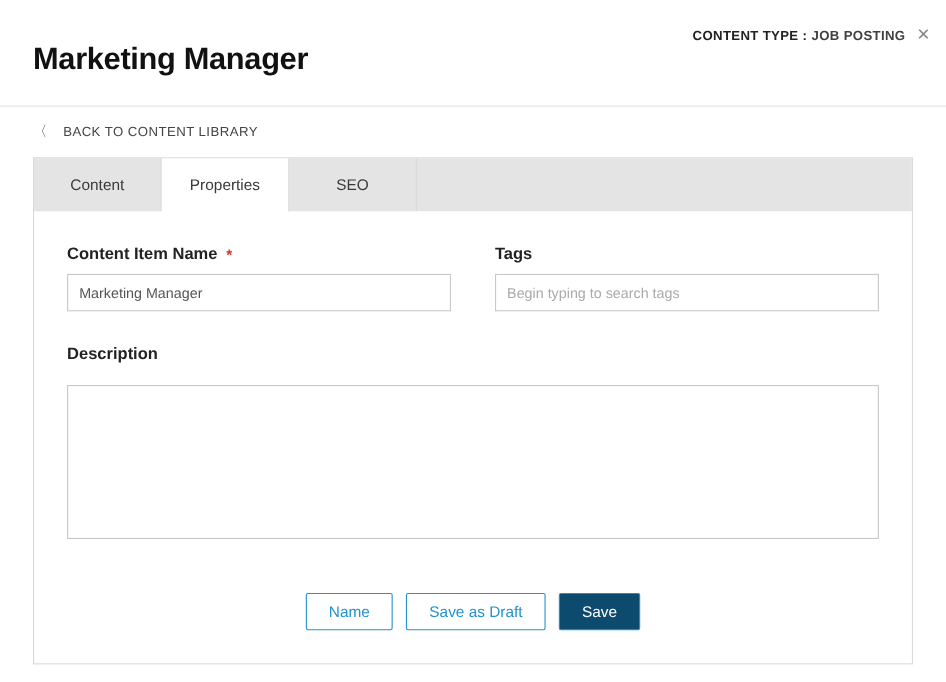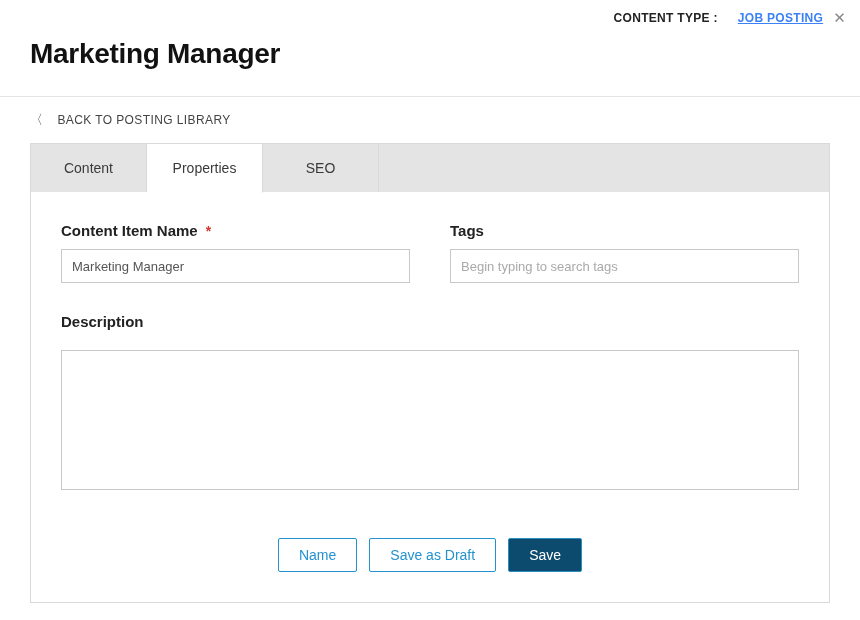--- a/index.html
+++ b/index.html
@@ -9,35 +9,34 @@
     }
     body {
       font-family: -apple-system, BlinkMacSystemFont, "Segoe UI", Helvetica, Arial, sans-serif;
       width: 860px;
       height: 620px;
       background: #ffffff;
       position: relative;
     }
     .top-right {
       position: absolute;
-      top: 10px;
+      top: 24px;
       right: 14px;
       display: flex;
       align-items: center;
       font-size: 12px;
       font-weight: 600;
       letter-spacing: 0.3px;
     }
     .content-type-label {
       color: #222;
     }
     .content-type-value {
-      color: #3b82f6;
-      margin-left: 20px;
-      text-decoration: underline;
+      color: #404040;
+      margin-left: 4px;
     }
     .close-x {
       color: #888;
       margin-left: 10px;
       font-size: 15px;
       font-weight: 300;
       cursor: pointer;
       line-height: 1;
     }
     .page-title {
@@ -176,21 +175,21 @@
   <span class="content-type-value">JOB POSTING</span>
   <span class="close-x">✕</span>
 </div>
 
 <h1 class="page-title">Marketing Manager</h1>
 
 <div class="divider"></div>
 
 <div class="back-link">
   <span class="back-chevron">〈</span>
-  <span>BACK TO POSTING LIBRARY</span>
+  <span>BACK TO CONTENT LIBRARY</span>
 </div>
 
 <div class="panel-area">
   <div class="tab-panel">
     <div class="tabs">
       <div class="tab">Content</div>
       <div class="tab active">Properties</div>
       <div class="tab">SEO</div>
     </div>
 

